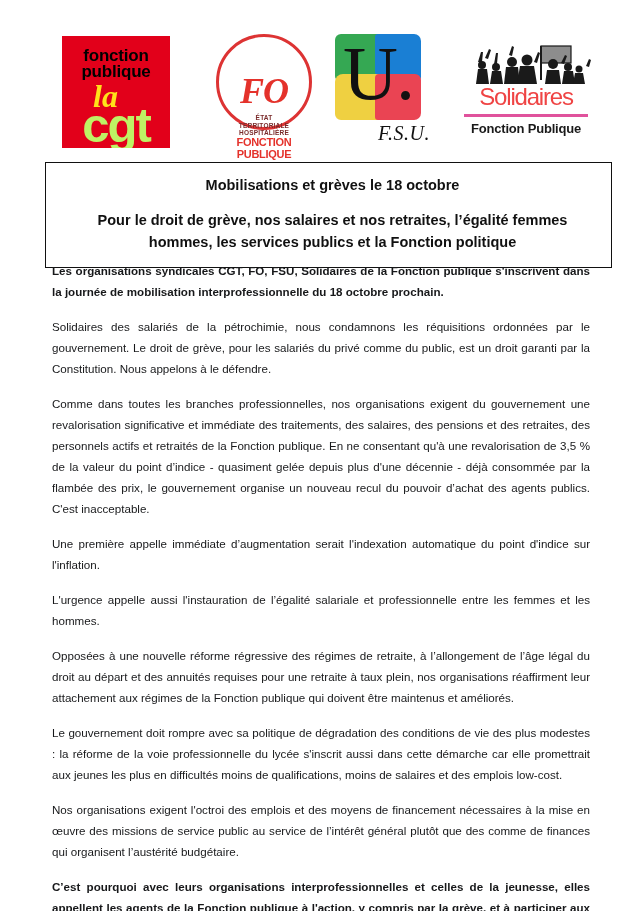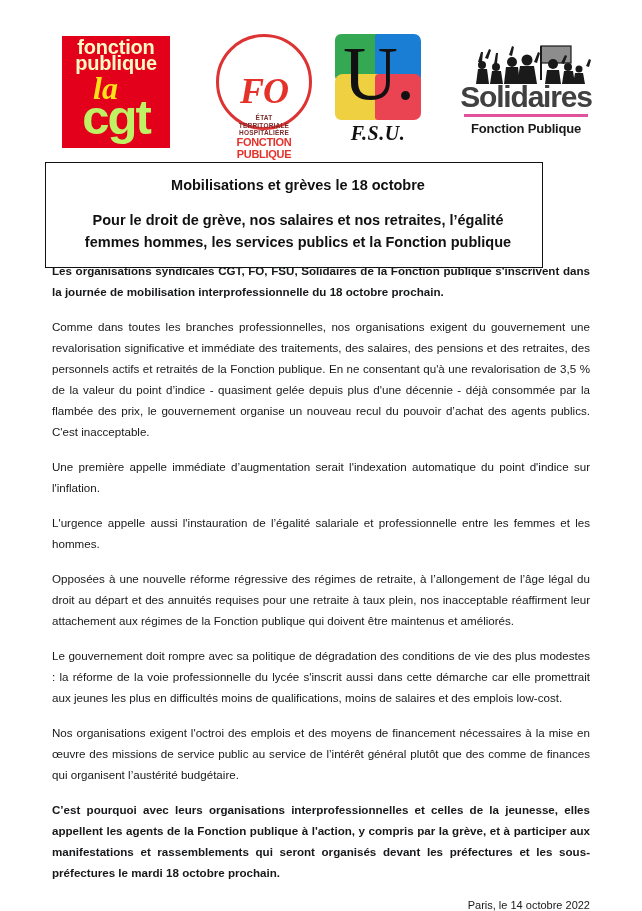--- a/index.html
+++ b/index.html
@@ -25,26 +25,26 @@
   .logo { position: absolute; }
 
   
   .logo-cgt {
     left: 62px; top: 8px;
     width: 108px; height: 112px;
     background: #e2001a;
     overflow: hidden;
   }
   .cgt-top {
-    color: #fef9c3;
-    font-weight: bold;
-    font-size: 20px;
+    color: #000000;
+    font-weight: bold;
+    font-size: 17px;
     line-height: 15.5px;
     text-align: center;
-    padding-top: 4px;
+    padding-top: 12px;
     letter-spacing: -0.2px;
   }
   .cgt-la {
     color: #ffe11a;
     font-style: italic;
     font-weight: bold;
     font-size: 32px;
     line-height: 26px;
     text-align: left;
     padding-left: 31px;
@@ -124,42 +124,43 @@
     font-family: "Liberation Serif", serif;
     font-size: 76px;
     line-height: 86px;
     color: #111111;
     font-weight: normal;
     letter-spacing: -2px;
   }
   .fsu-caption {
     font-family: "Liberation Serif", serif;
     font-style: italic;
-    font-weight: bold;
+    font-weight: normal;
     font-size: 20px;
     color: #111;
     margin-top: 2px;
     letter-spacing: 0.5px;
+    text-align: right;
   }
 
   
   .logo-sol {
     left: 458px; top: 14px;
     width: 136px; height: 114px;
     text-align: center;
   }
   .sol-crowd {
     height: 44px;
     position: relative;
     overflow: hidden;
   }
   .sol-name {
-    color: #404040;
-    font-weight: bold;
-    font-size: 30px;
+    color: #ef4444;
+    font-weight: normal;
+    font-size: 24px;
     line-height: 30px;
     letter-spacing: -1.2px;
     margin-top: -4px;
   }
   .sol-rule {
     height: 3px;
     background: #e0529c;
     width: 124px;
     margin: 2px auto 0 auto;
   }
@@ -168,21 +169,21 @@
     font-weight: bold;
     font-size: 13px;
     margin-top: 4px;
     letter-spacing: -0.2px;
   }
 
   
   .title-box {
     position: absolute;
     left: 45px; top: 162px;
-    width: 498px;
+    width: 567px;
     box-sizing: border-box;
     border: 1.6px solid #111111;
     padding: 12px 16px 14px 24px;
     text-align: center;
     background: #ffffff;
   }
   .title-line-1 {
     font-weight: bold;
     font-size: 14.5px;
     line-height: 20px;
@@ -289,26 +290,27 @@
       </svg>
     </div>
     <div class="sol-name">Solidaires</div>
     <div class="sol-rule"></div>
     <div class="sol-caption">Fonction Publique</div>
   </div>
 </div>
 
 <div class="title-box">
   <div class="title-line-1">Mobilisations et grèves le 18 octobre</div>
-  <div class="title-line-2">Pour le droit de grève, nos salaires et nos retraites, l’égalité femmes hommes, les services publics et la Fonction publique</div>
+  <div class="title-line-2">Pour le droit de grève, nos salaires et nos retraites, l’égalité femmes hommes, les services publics et la Fonction politique</div>
 </div>
 
 <div class="body-area">
   <p class="para bold">Les organisations syndicales CGT, FO, FSU, Solidaires de la Fonction publique s'inscrivent dans la journée de mobilisation interprofessionnelle du 18 octobre prochain.</p>
+  <p class="para">Solidaires des salariés de la pétrochimie, nous condamnons les réquisitions ordonnées par le gouvernement. Le droit de grève, pour les salariés du privé comme du public, est un droit garanti par la Constitution. Nous appelons à le défendre.</p>
   <p class="para">Comme dans toutes les branches professionnelles, nos organisations exigent du gouvernement une revalorisation significative et immédiate des traitements, des salaires, des pensions et des retraites, des personnels actifs et retraités de la Fonction publique. En ne consentant qu'à une revalorisation de 3,5 % de la valeur du point d’indice - quasiment gelée depuis plus d'une décennie - déjà consommée par la flambée des prix, le gouvernement organise un nouveau recul du pouvoir d’achat des agents publics. C'est inacceptable.</p>
   <p class="para">Une première appelle immédiate d’augmentation serait l'indexation automatique du point d'indice sur l'inflation.</p>
   <p class="para">L'urgence appelle aussi l'instauration de l’égalité salariale et professionnelle entre les femmes et les hommes.</p>
-  <p class="para">Opposées à une nouvelle réforme régressive des régimes de retraite, à l’allongement de l’âge légal du droit au départ et des annuités requises pour une retraite à taux plein, nos inacceptable réaffirment leur attachement aux régimes de la Fonction publique qui doivent être maintenus et améliorés.</p>
+  <p class="para">Opposées à une nouvelle réforme régressive des régimes de retraite, à l’allongement de l’âge légal du droit au départ et des annuités requises pour une retraite à taux plein, nos organisations réaffirment leur attachement aux régimes de la Fonction publique qui doivent être maintenus et améliorés.</p>
   <p class="para">Le gouvernement doit rompre avec sa politique de dégradation des conditions de vie des plus modestes : la réforme de la voie professionnelle du lycée s'inscrit aussi dans cette démarche car elle promettrait aux jeunes les plus en difficultés moins de qualifications, moins de salaires et des emplois low-cost.</p>
   <p class="para">Nos organisations exigent l'octroi des emplois et des moyens de financement nécessaires à la mise en œuvre des missions de service public au service de l’intérêt général plutôt que des comme de finances qui organisent l’austérité budgétaire.</p>
   <p class="para bold">C’est pourquoi avec leurs organisations interprofessionnelles et celles de la jeunesse, elles appellent les agents de la Fonction publique à l'action, y compris par la grève, et à participer aux manifestations et rassemblements qui seront organisés devant les préfectures et les sous-préfectures le mardi 18 octobre prochain.</p>
   <div class="date-line">Paris, le 14 octobre 2022</div>
 </div>
 
 </body></html>

